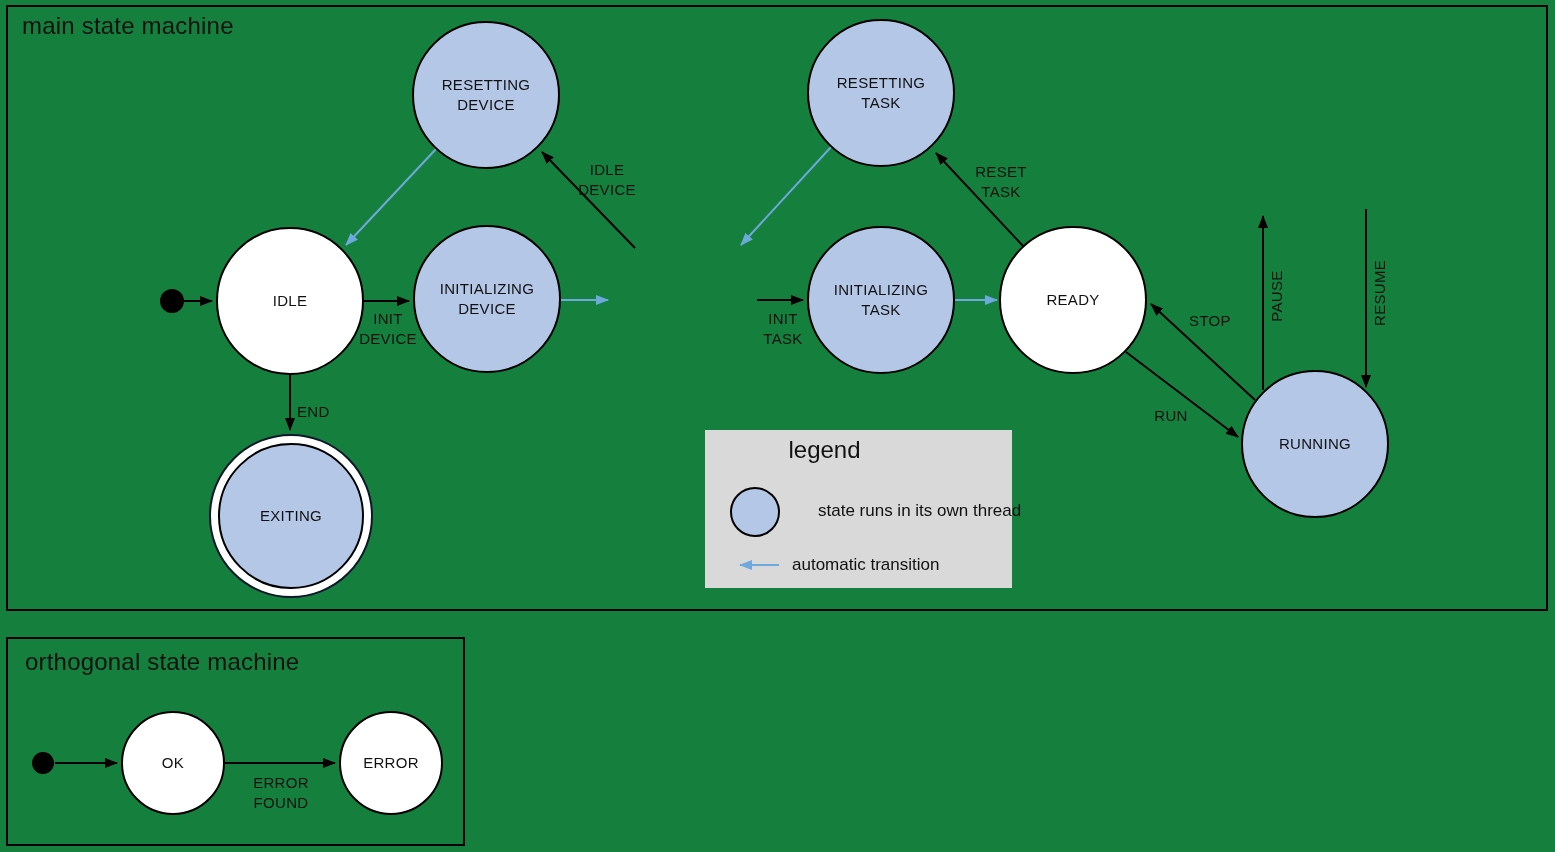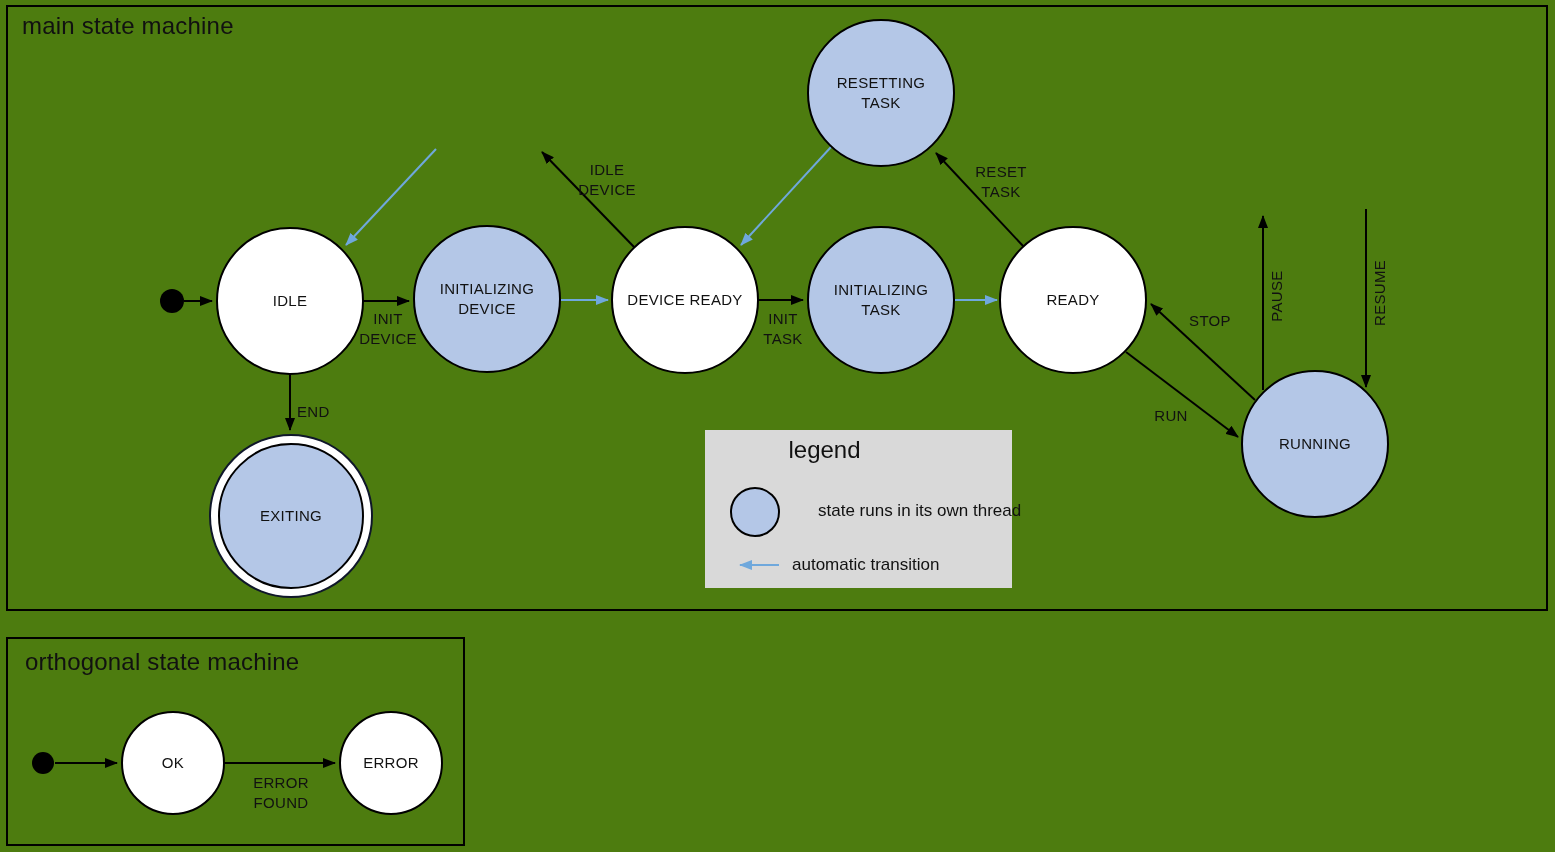--- a/index.html
+++ b/index.html
@@ -1,17 +1,17 @@
 <!DOCTYPE html>
 <html><head>
 <meta charset="utf-8">
 <style>
   html,body { margin:0; padding:0; background:#fff; }
   body { width:1555px; height:852px; font-family:"Liberation Sans", sans-serif; color:#111; }
-  #canvas { position:relative; width:1555px; height:852px; background:#4d7c0f; overflow:hidden; }
+  #canvas { position:relative; width:1555px; height:852px; background:#15803d; overflow:hidden; }
 
   .frame { position:absolute; border:2px solid #000; background:transparent; box-sizing:border-box; }
   .main-frame { left:6px; top:5px; width:1542px; height:606px; }
   .ortho-frame { left:6px; top:637px; width:459px; height:209px; }
   .box-title { position:absolute; font-size:24px; letter-spacing:0.2px; white-space:nowrap; }
 
   .wires { position:absolute; left:0; top:0; pointer-events:none; }
   .wire { stroke:#000; stroke-width:2; }
   .wire.auto { stroke:#6fa8dc; }
 
@@ -94,28 +94,28 @@
 
   <div class="init-dot main"></div>
   <div class="init-dot ortho"></div>
 
   <div class="state" style="left:216px; top:227px;">
     <span class="slbl">IDLE</span>
   </div>
   <div class="state blue" style="left:413px; top:225px;">
     <span class="slbl">INITIALIZING DEVICE</span>
   </div>
-  <div class="state" style="left:611px; top:226px;">
-    <span class="slbl">DEVICE READY</span>
-  </div>
   <div class="state blue" style="left:807px; top:226px;">
     <span class="slbl">INITIALIZING TASK</span>
   </div>
   <div class="state" style="left:999px; top:226px;">
     <span class="slbl">READY</span>
+  </div>
+  <div class="state blue" style="left:412px; top:21px;">
+    <span class="slbl">RESETTING DEVICE</span>
   </div>
   <div class="state blue" style="left:807px; top:19px;">
     <span class="slbl">RESETTING TASK</span>
   </div>
   <div class="state blue" style="left:1241px; top:370px;">
     <span class="slbl">RUNNING</span>
   </div>
   <div class="final-ring" style="left:209px; top:434px;">
     <div class="state blue">
       <span class="slbl">EXITING</span>

